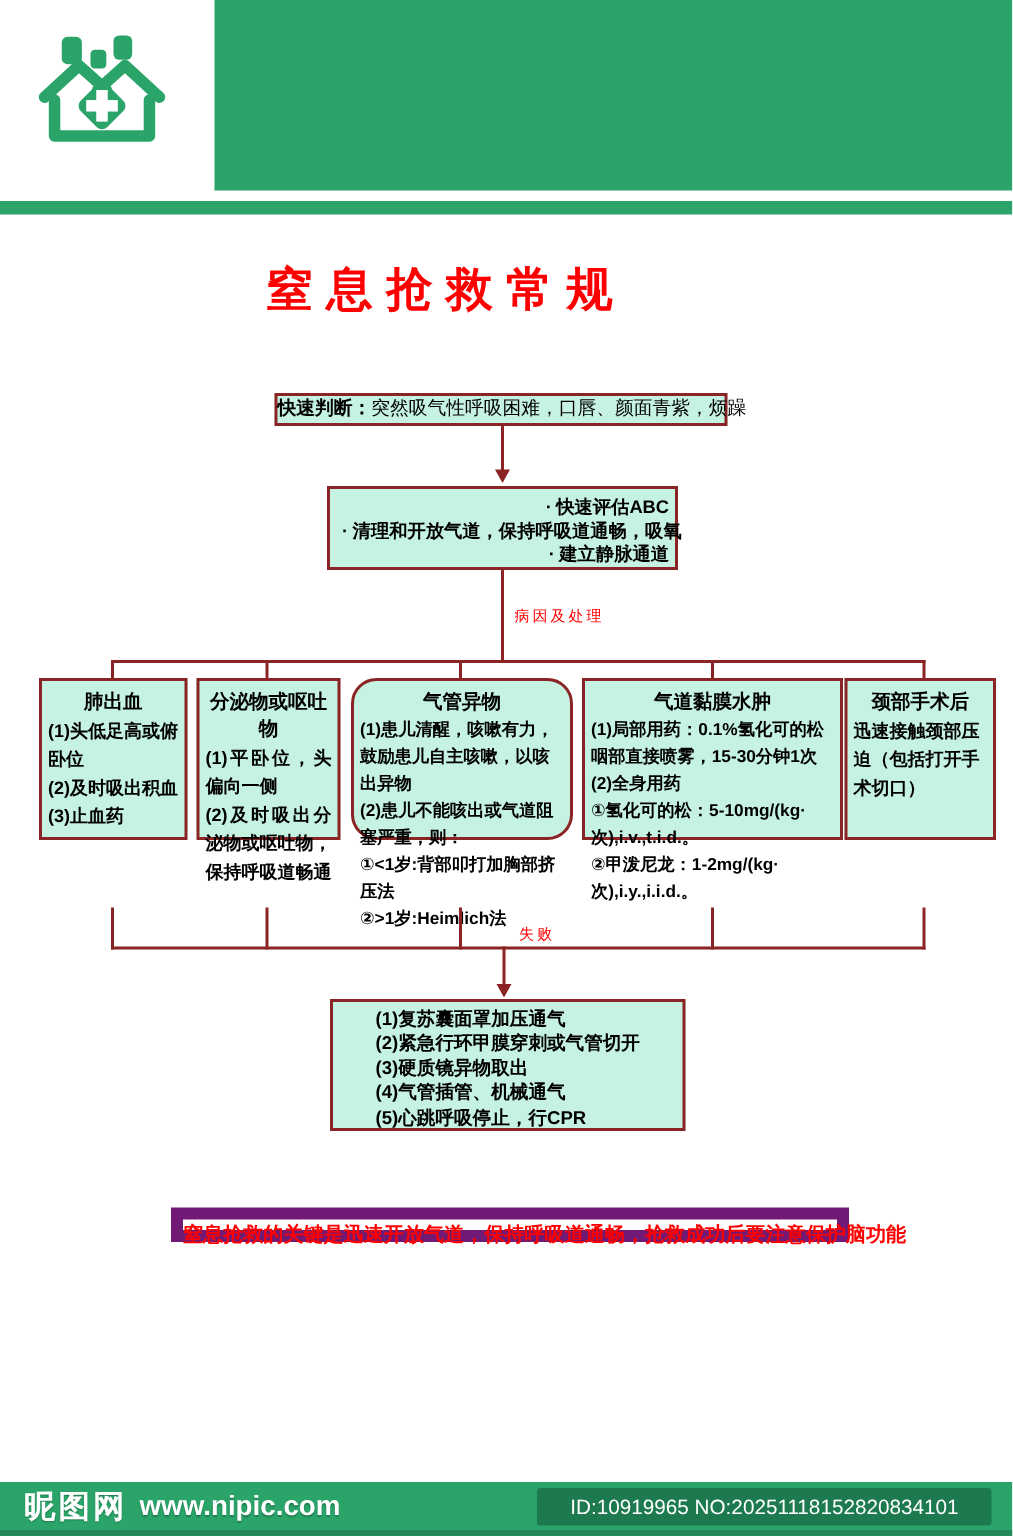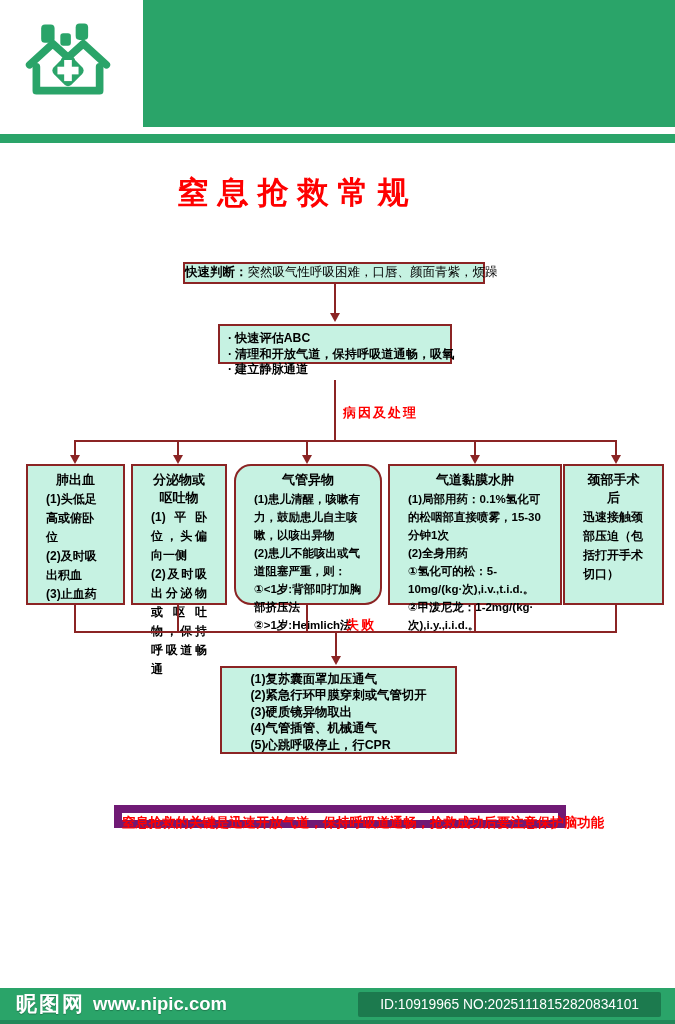--- a/index.html
+++ b/index.html
@@ -23,30 +23,30 @@
     color:var(--red,#fe0000);font-size:31px;font-weight:bold;letter-spacing:9px;line-height:34px;}
 
   
   .mint-box{position:absolute;background:var(--mint,#c6f2e2);border:2px solid var(--maroon,#8b2424);
     box-sizing:border-box;color:#000;}
 
   .quick-box{left:183px;top:262px;width:302px;height:22px;text-align:center;
     font-size:12.5px;line-height:17px;white-space:nowrap;}
   .quick-box b{font-weight:bold;}
 
-  .init-box{left:218px;top:324px;width:234px;height:40px;padding:5px 4px 0 8px;}
+  .init-box{left:218px;top:324px;width:234px;height:56px;padding:5px 4px 0 8px;text-align:right;}
   .init-box .line{font-size:12.2px;line-height:15.5px;font-weight:600;white-space:nowrap;}
   .init-box .line::before{content:"·";margin-right:3px;font-weight:bold;}
 
-  .flow-label{position:absolute;color:var(--red,#fe0000);font-weight:bold;font-size:13px;letter-spacing:2px;}
+  .flow-label{position:absolute;color:var(--red,#fe0000);font-weight:normal;font-size:10px;letter-spacing:2px;}
   .label-cause{left:343px;top:404px;}
   .label-fail{left:346px;top:616px;}
 
   
-  .cause{top:464px;height:141px;padding:2px 18px;}
+  .cause{top:452px;height:108px;padding:2px 4px;}
   .cause-title{font-weight:bold;font-size:13px;text-align:center;margin:3px 0 1px;}
   .cause .line{font-size:12px;line-height:19px;font-weight:600;}
   #cause-b .line{text-align:justify;}
   #cause-c .line,#cause-d .line{font-size:11.5px;line-height:18px;}
   .cause .line.circ{font-size:10.4px;line-height:17px;}
 
   .fail-box{left:220px;top:666px;width:237px;height:88px;padding-top:3px;}
   .fail-box .inner{width:fit-content;margin:0 auto;}
   .fail-box .line{font-size:12.4px;line-height:16.4px;font-weight:600;white-space:nowrap;}
 

